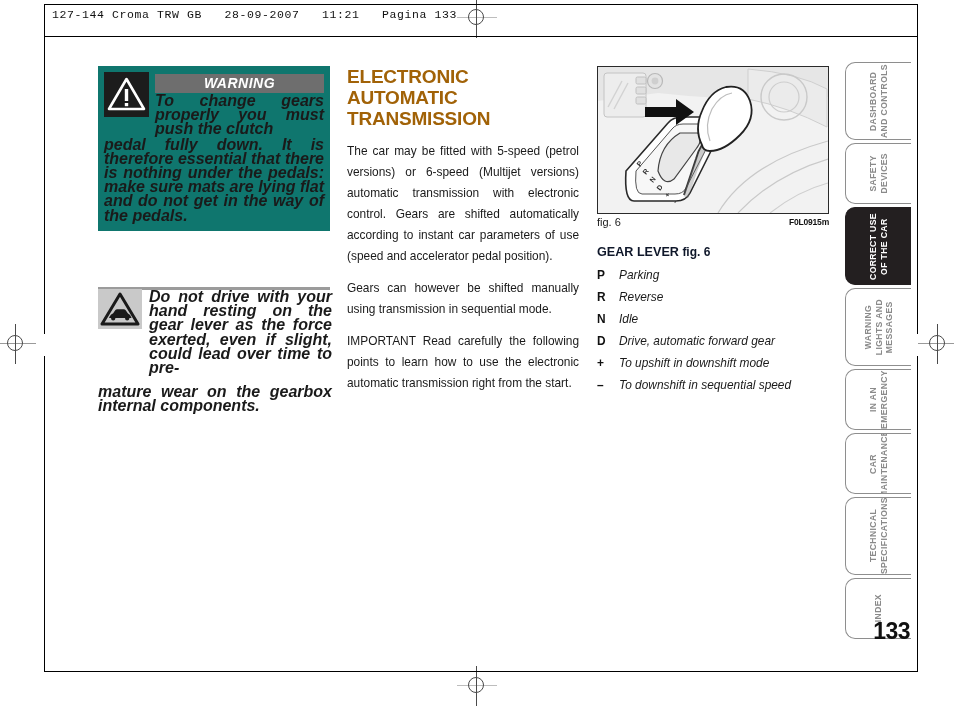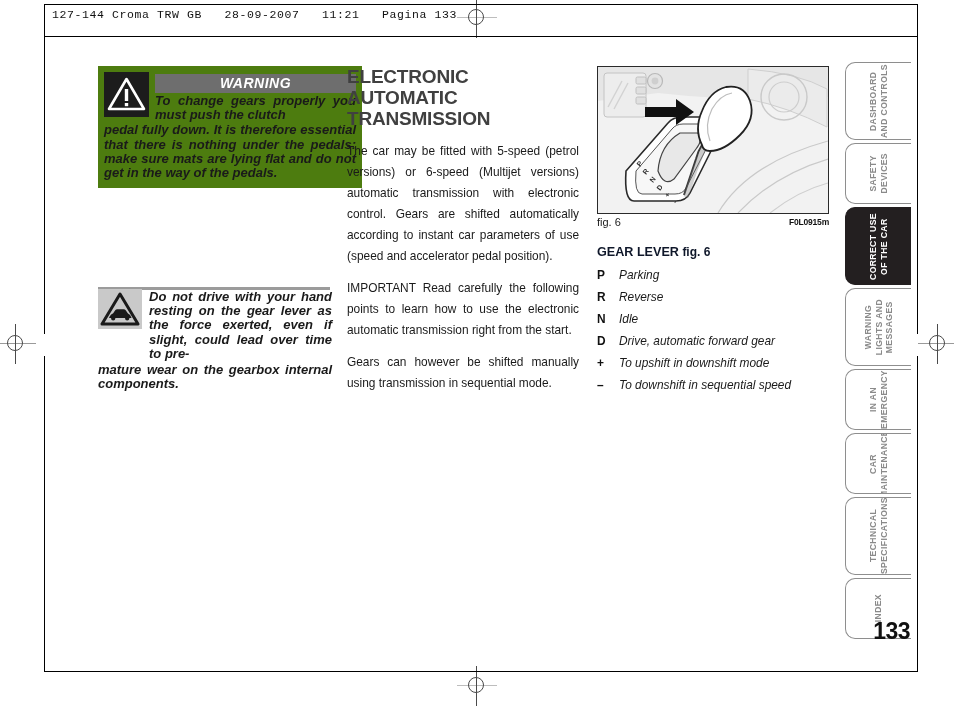--- a/index.html
+++ b/index.html
@@ -78,24 +78,24 @@
   }
   .col-right {
     position: absolute;
     left: 597px;
     top: 66px;
     width: 232px;
   }
 
   
   .warning-box {
-    background: #4d7c0f;
+    background: #0f766e;
     padding: 6px 6px 8px 6px;
     box-sizing: border-box;
-    width: 264px;
+    width: 232px;
   }
   .warn-head {
     display: flex;
     align-items: flex-start;
   }
   .warn-icon-dark {
     width: 45px;
     height: 45px;
     background: #1c1c1c;
     flex: 0 0 45px;
@@ -110,21 +110,21 @@
     font-size: 14px;
     text-align: center;
     letter-spacing: 0.5px;
     height: 19px;
     line-height: 19px;
     margin-top: 2px;
   }
   .warn-text {
     font-style: italic;
     font-weight: bold;
-    font-size: 13px;
+    font-size: 16px;
     line-height: 14.2px;
     text-align: justify;
     color: #1a1a1a;
   }
   .warn-top-lines {
     flex: 1;
   }
   .warn-top-lines .warn-text {
     margin-top: 1px;
   }
@@ -151,21 +151,21 @@
     margin-right: 7px;
     position: relative;
   }
 
   
   .main-title {
     font-size: 19px;
     font-weight: bold;
     line-height: 21px;
     letter-spacing: -0.2px;
-    color: #404040;
+    color: #a16207;
     margin: 0 0 12px 0;
   }
   p.body {
     font-size: 11.9px;
     line-height: 21px;
     text-align: justify;
     margin: 0 0 11px 0;
     color: #1a1a1a;
   }
 
@@ -339,28 +339,28 @@
         <polygon points="22,5 40,35 4,35" fill="none" stroke="#1a1a1a" stroke-width="3" stroke-linejoin="round"></polygon>
         <path d="M11 29 q1.5 -4 4 -4.6 l2.2 -3.2 q0.7 -1 2 -1 h6.5 q1.3 0 2 1 l2.3 3.3 q2.4 0.7 3.6 4.5 z" fill="#1a1a1a"></path>
         <circle cx="15.2" cy="29.4" r="2.1" fill="#1a1a1a"></circle>
         <circle cx="29.2" cy="29.4" r="2.1" fill="#1a1a1a"></circle>
       </svg>
     </div>
     <div class="warn-top-lines">
       <div class="warn-text">Do not drive with your hand resting on the gear lever as the force exerted, even if slight, could lead over time to pre-</div>
     </div>
   </div>
-  <div class="warn-text" style="margin-top:2px;">mature wear on the gearbox internal components.</div>
+  <div class="warn-text" style="margin-top:10px;">mature wear on the gearbox internal components.</div>
 </div>
 
 <div class="col-mid">
   <h1 class="main-title">ELECTRONIC AUTOMATIC TRANSMISSION</h1>
   <p class="body">The car may be fitted with 5-speed (petrol versions) or 6-speed (Multijet versions) automatic transmission with electronic control. Gears are shifted automatically according to instant car parameters of use (speed and accelerator pedal position).</p>
+  <p class="body">Gears can however be shifted manually using transmission in sequential mode.</p>
   <p class="body">IMPORTANT Read carefully the following points to learn how to use the electronic automatic transmission right from the start.</p>
-  <p class="body">Gears can however be shifted manually using transmission in sequential mode.</p>
 </div>
 
 <div class="col-right">
 
   <div class="figure-box">
     <svg width="230" height="146" viewBox="0 0 230 146" aria-hidden="true">
       <rect x="0" y="0" width="230" height="146" fill="#f2f2f2"></rect>
 
       <path d="M0 0 L230 0 L230 30 Q150 36 60 26 L0 34 Z" fill="#e6e6e6"></path>
       <path d="M150 2 Q200 6 229 22 L229 60 Q190 40 150 32 Z" fill="#ebebeb" stroke="#cfcfcf" stroke-width="1"></path>

